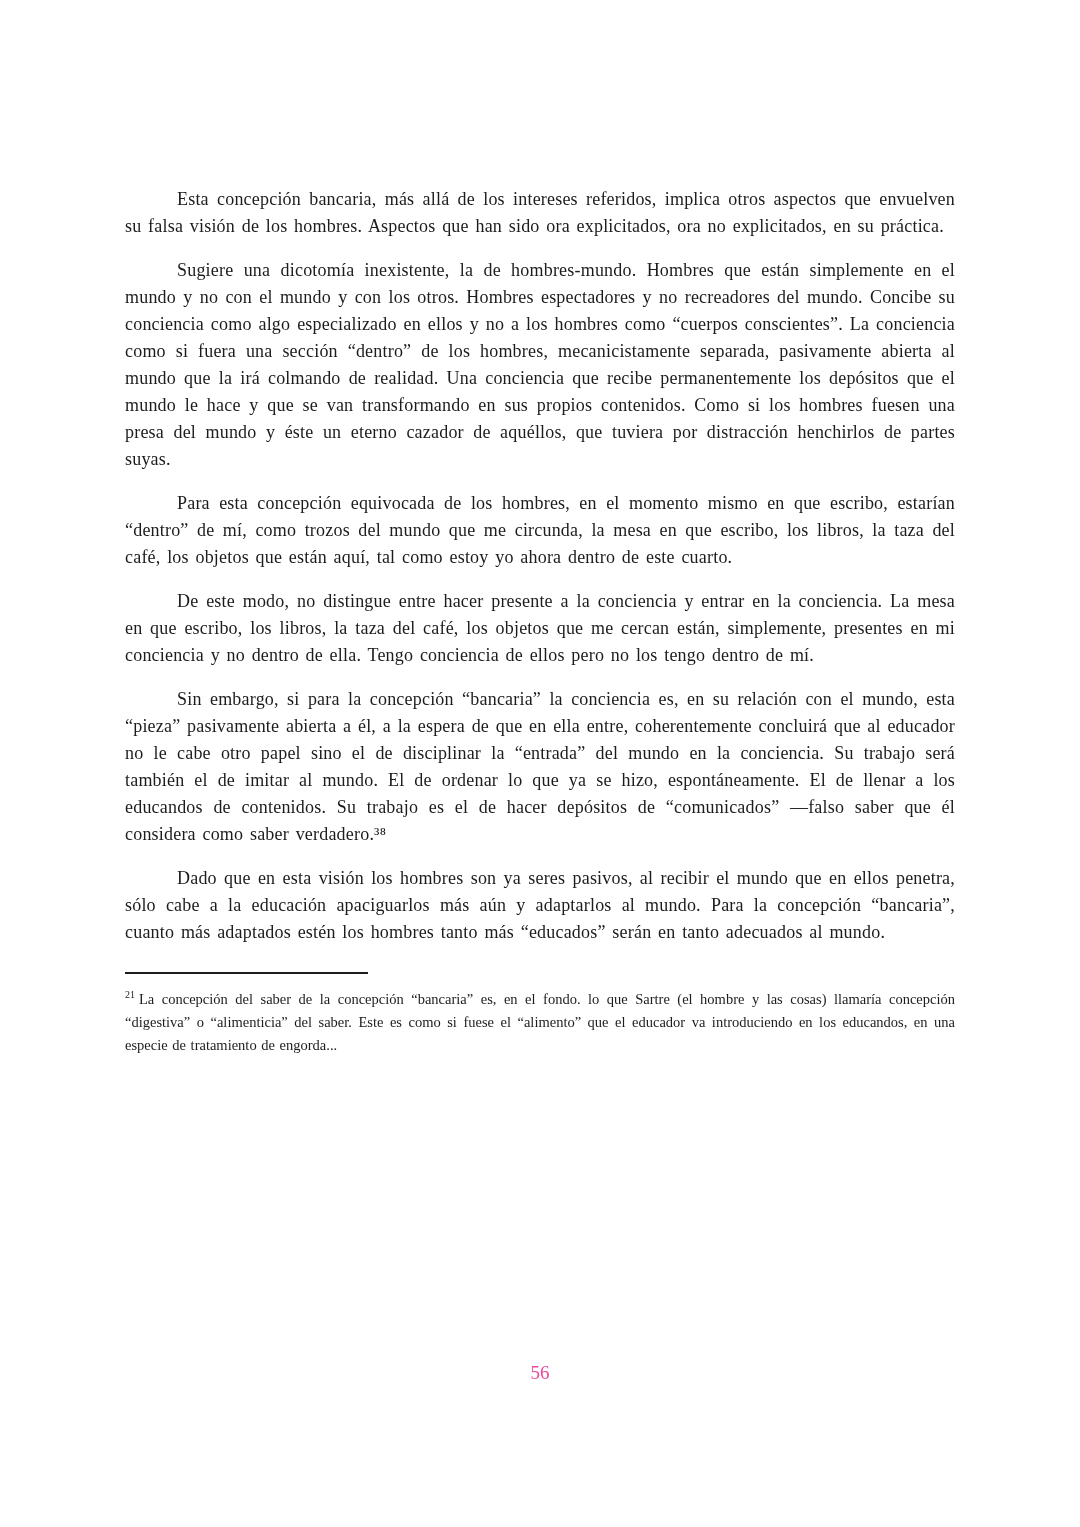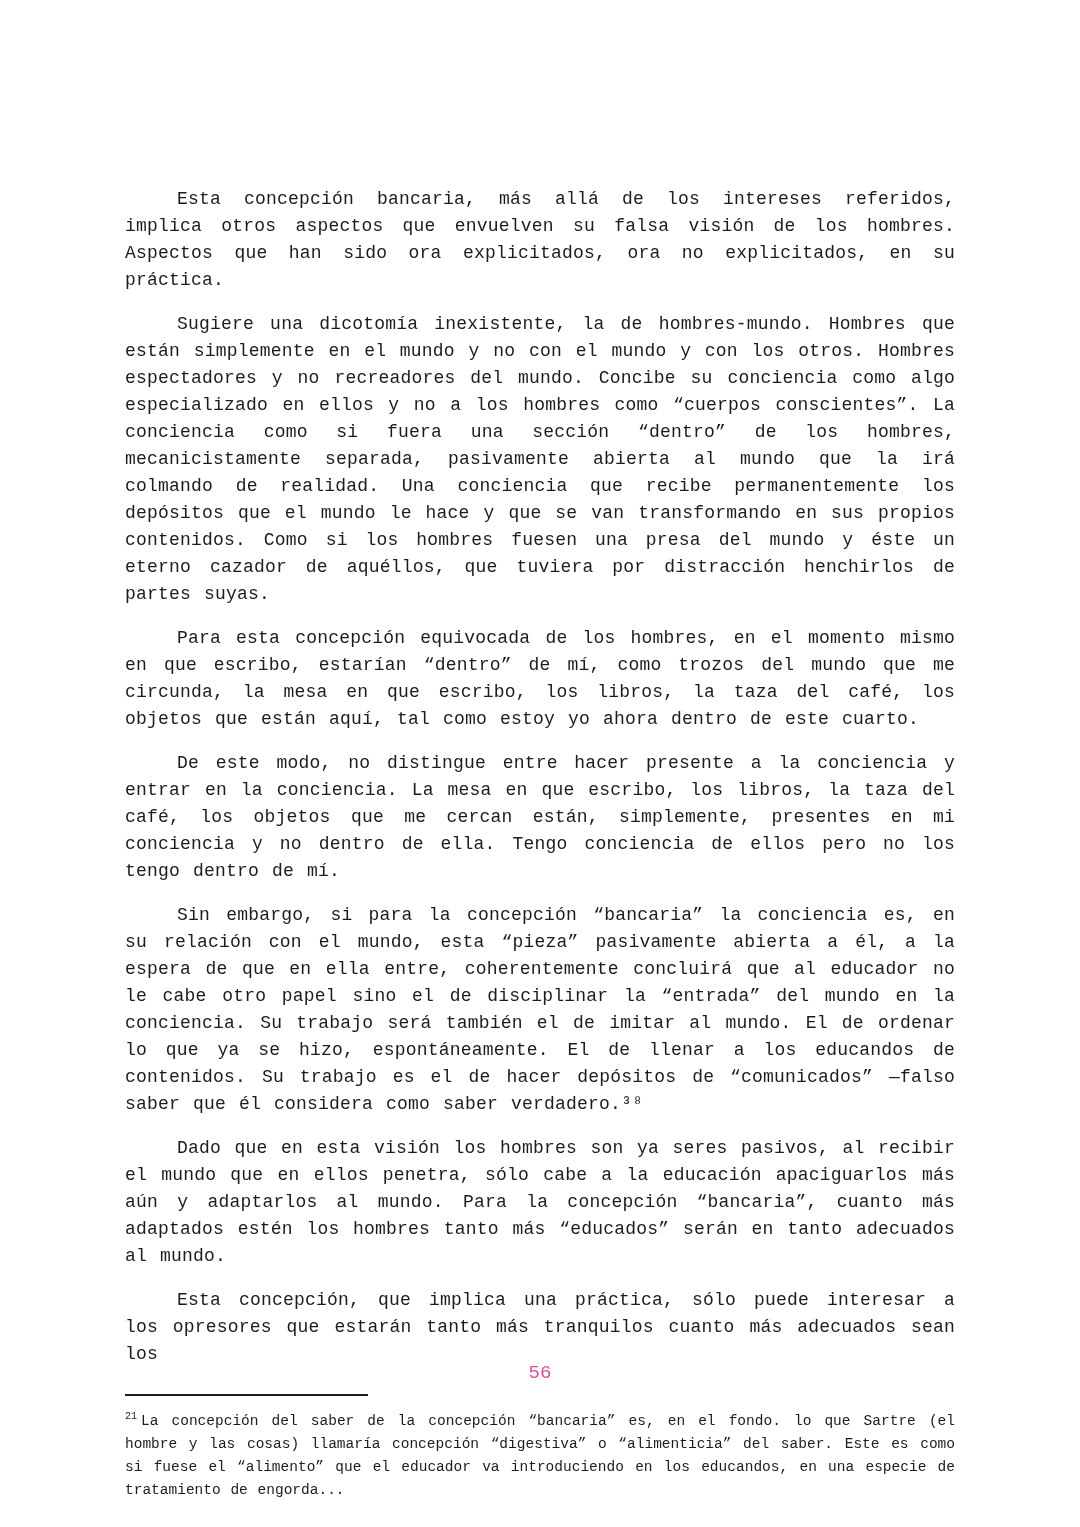--- a/index.html
+++ b/index.html
@@ -3,21 +3,21 @@
 <meta charset="utf-8">
 <style>
   * { margin: 0; padding: 0; box-sizing: border-box; }
   html, body { background: #ffffff; }
 
   .page {
     position: relative;
     width: 1080px;
     height: 1527px;
     background: #ffffff;
-    font-family: Liberation Mono, monospace;
+    font-family: Liberation Serif, serif;
     color: #1c1c1c;
     overflow: hidden;
   }
 
   .content {
     position: absolute;
     left: 125px;
     right: 125px;
     top: 186px;
   }
@@ -72,21 +72,20 @@
 
 <div class="page">
   <div class="content">
 
     <p class="para">Esta concepción bancaria, más allá de los intereses referidos, implica otros aspectos que envuelven su falsa visión de los hombres. Aspectos que han sido ora explicitados, ora no explicitados, en su práctica.</p>
     <p class="para">Sugiere una dicotomía inexistente, la de hombres-mundo. Hombres que están simplemente en el mundo y no con el mundo y con los otros. Hombres espectadores y no recreadores del mundo. Concibe su conciencia como algo especializado en ellos y no a los hombres como “cuerpos conscientes”. La conciencia como si fuera una sección “dentro” de los hombres, mecanicistamente separada, pasivamente abierta al mundo que la irá colmando de realidad. Una conciencia que recibe permanentemente los depósitos que el mundo le hace y que se van transformando en sus propios contenidos. Como si los hombres fuesen una presa del mundo y éste un eterno cazador de aquéllos, que tuviera por distracción henchirlos de partes suyas.</p>
     <p class="para">Para esta concepción equivocada de los hombres, en el momento mismo en que escribo, estarían “dentro” de mí, como trozos del mundo que me circunda, la mesa en que escribo, los libros, la taza del café, los objetos que están aquí, tal como estoy yo ahora dentro de este cuarto.</p>
     <p class="para">De este modo, no distingue entre hacer presente a la conciencia y entrar en la conciencia. La mesa en que escribo, los libros, la taza del café, los objetos que me cercan están, simplemente, presentes en mi conciencia y no dentro de ella. Tengo conciencia de ellos pero no los tengo dentro de mí.</p>
     <p class="para">Sin embargo, si para la concepción “bancaria” la conciencia es, en su relación con el mundo, esta “pieza” pasivamente abierta a él, a la espera de que en ella entre, coherentemente concluirá que al educador no le cabe otro papel sino el de disciplinar la “entrada” del mundo en la conciencia. Su trabajo será también el de imitar al mundo. El de ordenar lo que ya se hizo, espontáneamente. El de llenar a los educandos de contenidos. Su trabajo es el de hacer depósitos de “comunicados” —falso saber que él considera como saber verdadero.³⁸</p>
     <p class="para">Dado que en esta visión los hombres son ya seres pasivos, al recibir el mundo que en ellos penetra, sólo cabe a la educación apaciguarlos más aún y adaptarlos al mundo. Para la concepción “bancaria”, cuanto más adaptados estén los hombres tanto más “educados” serán en tanto adecuados al mundo.</p>
-    <p class="para">Esta concepción, que implica una práctica, sólo puede interesar a los opresores que estarán tanto más tranquilos cuanto más adecuados sean los</p>
 
     <div class="footnote-block">
       <div class="footnote-sep"></div>
       <p class="footnote"><sup class="fn-marker">21</sup><span>La concepción del saber de la concepción “bancaria” es, en el fondo. lo que Sartre (el hombre y las cosas) llamaría concepción “digestiva” o “alimenticia” del saber. Este es como si fuese el “alimento” que el educador va introduciendo en los educandos, en una especie de tratamiento de engorda...</span></p>
     </div>
 
   </div>
 
   <div class="page-number">56</div>
 </div>

